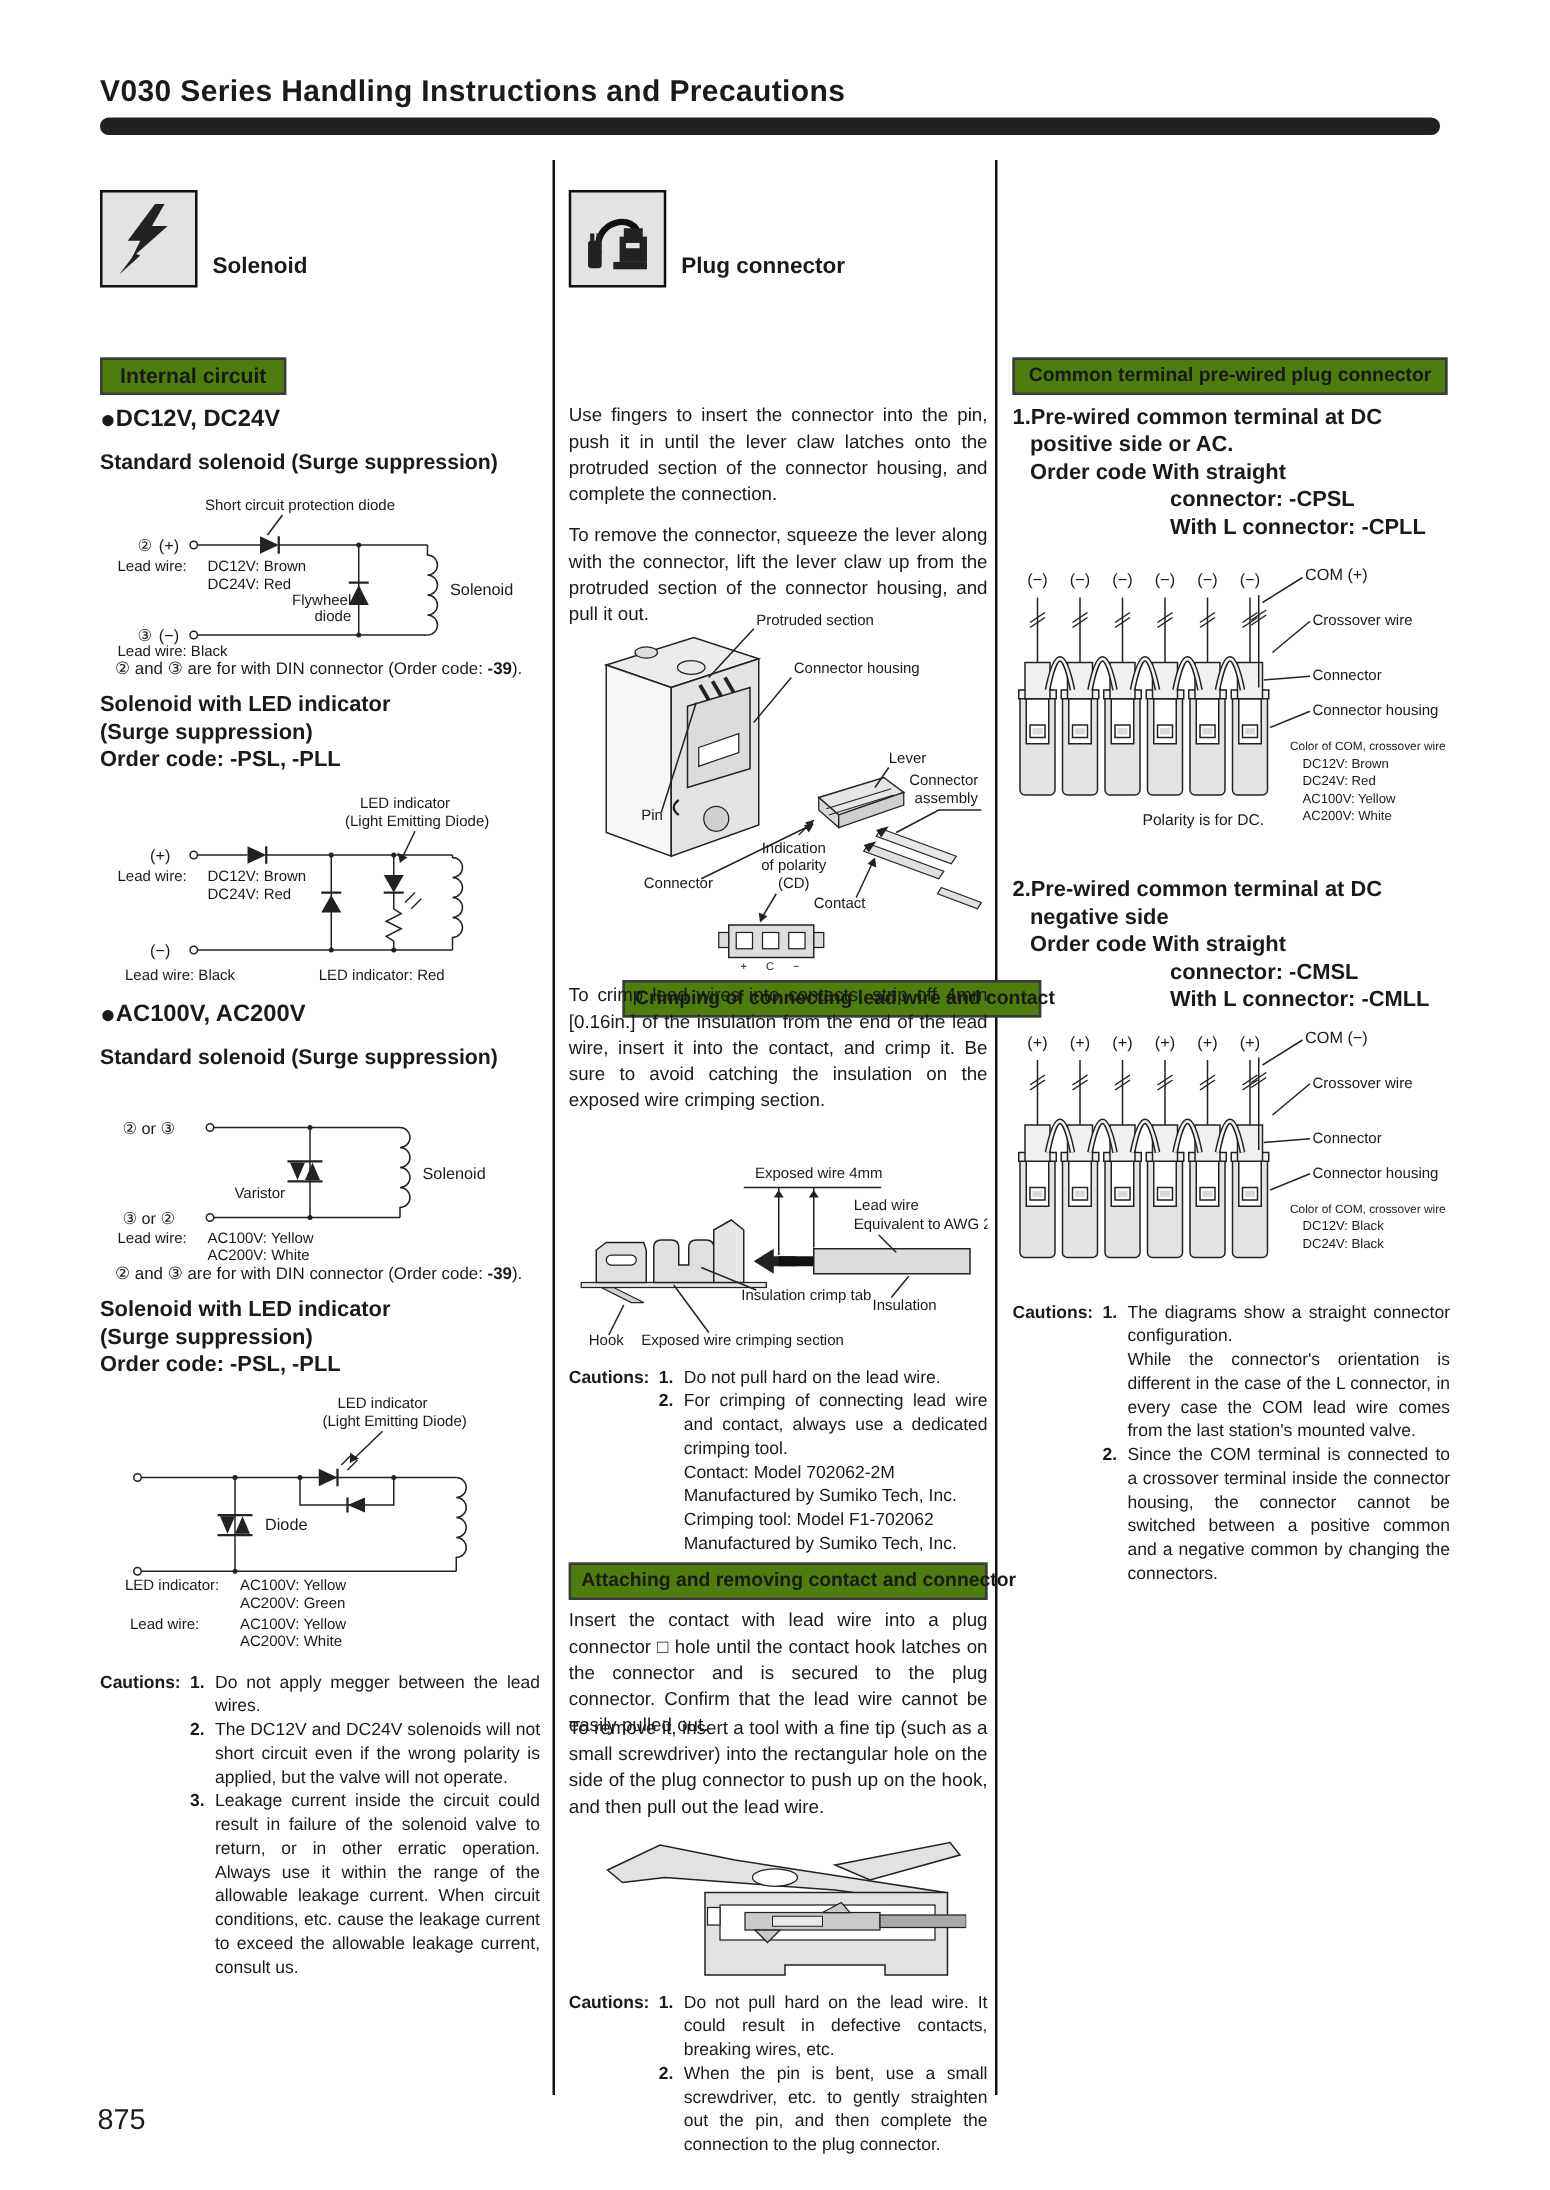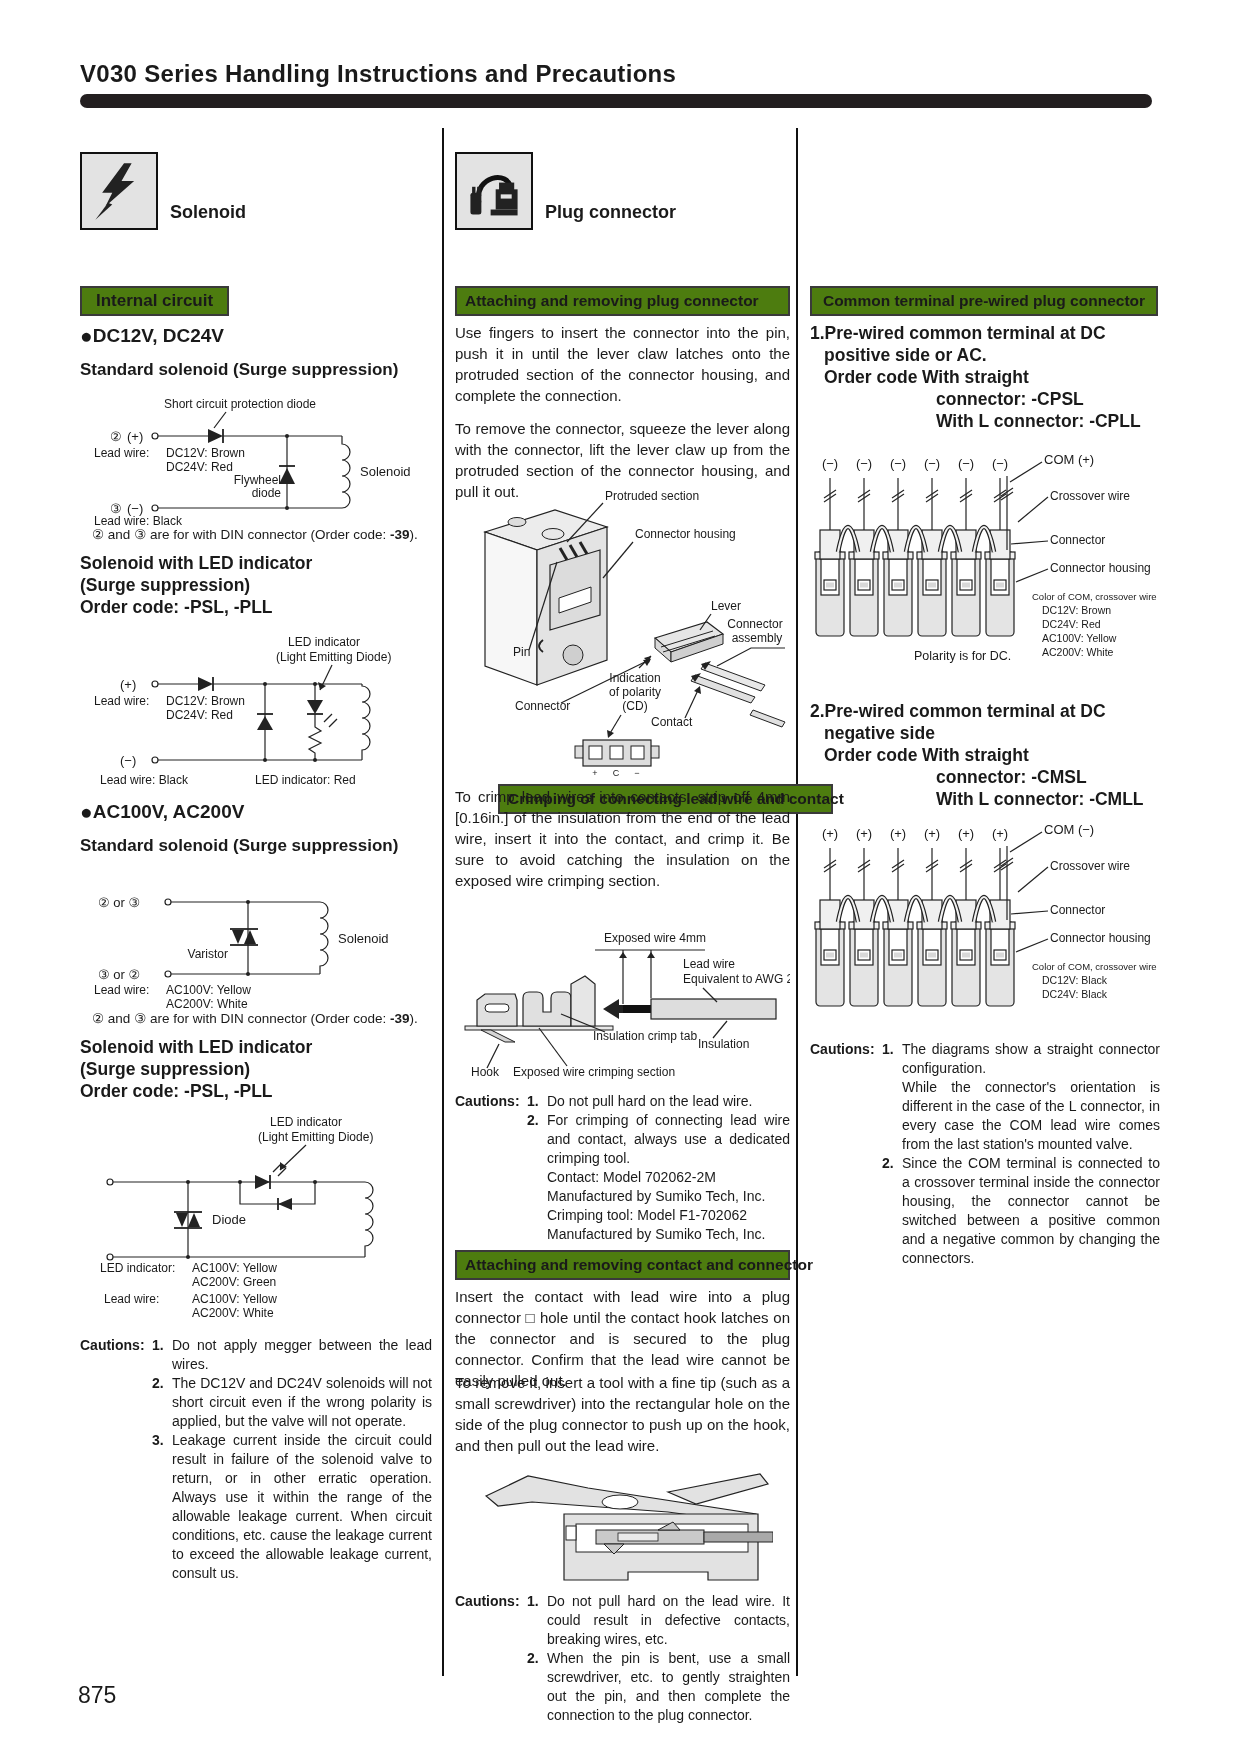--- a/index.html
+++ b/index.html
@@ -237,21 +237,20 @@
       <rect class="fb" x="44" y="28" width="18" height="10"></rect>
       <rect x="46" y="42" width="13" height="5" fill="#e3e3e3"></rect>
       <rect class="fb" x="10" y="40" width="13" height="26" rx="3"></rect>
       <rect class="fb" x="12" y="33" width="4" height="9"></rect>
       <rect class="fb" x="18" y="33" width="4" height="9"></rect>
       <rect class="fb" x="34" y="60" width="32" height="7"></rect>
     </svg>
   </div>
   <div class="abs icon-label" style="left:545px; top:202px;">Plug connector</div>
 
-  <div class="abs sec-head" style="left:455px; top:286px; width:335px;">Attaching and removing plug connector</div>
 
   <div class="abs para" style="left:455px; top:322px; width:335px;">Use fingers to insert the connector into the pin, push it in until the lever claw latches onto the protruded section of the connector housing, and complete the connection.</div>
   <div class="abs para" style="left:455px; top:386px; width:335px;margin-top:32px;">To remove the connector, squeeze the lever along with the connector, lift the lever claw up from the protruded section of the connector housing, and pull it out.</div>
 
   <svg class="abs" style="left:455px; top:470px;" width="335" height="310" viewBox="0 0 335 310">
     <g>
       <polygon points="30,62 100,40 152,57 82,80" fill="#ececec" stroke="#222" stroke-width="1.2"></polygon>
       <polygon points="30,62 82,80 82,215 30,196" fill="#f7f7f7" stroke="#222" stroke-width="1.2"></polygon>
       <polygon points="82,80 152,57 152,190 82,215" fill="#e3e3e3" stroke="#222" stroke-width="1.2"></polygon>
       <ellipse cx="62" cy="52" rx="9" ry="4.5" fill="#ddd" stroke="#222" stroke-width="1"></ellipse>

